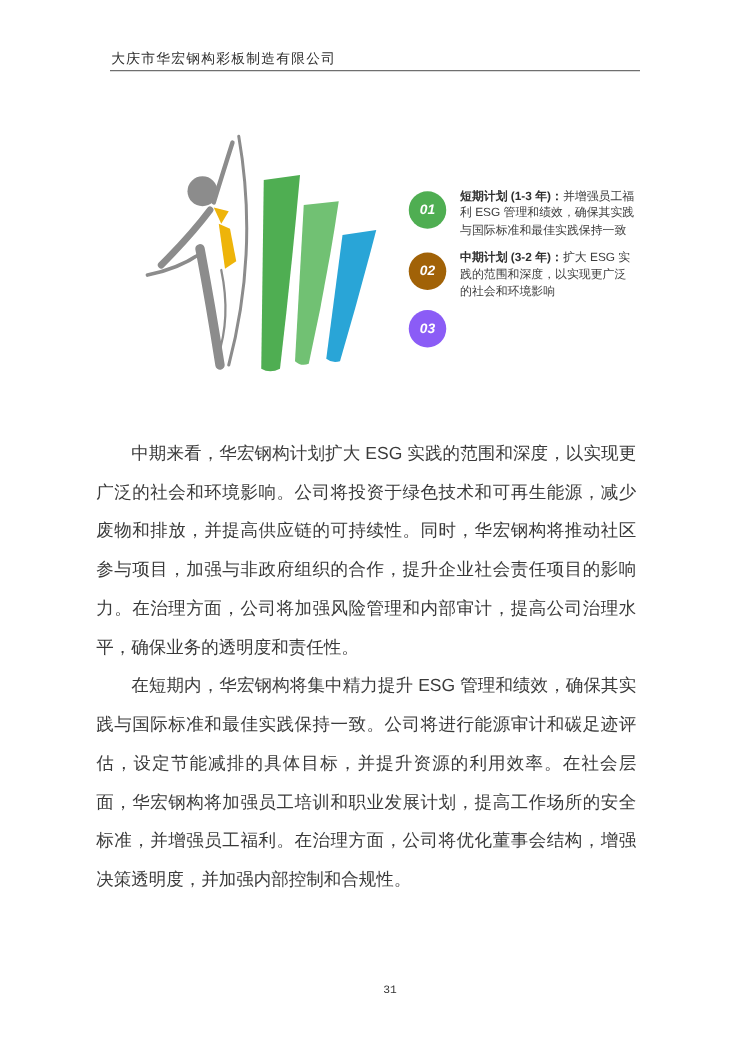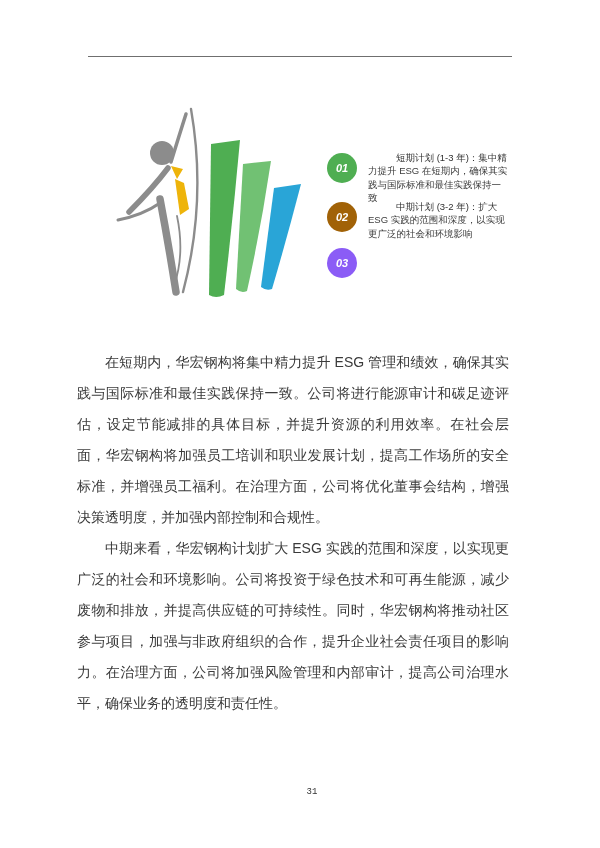--- a/index.html
+++ b/index.html
@@ -11,34 +11,35 @@
   .header-rule{position:absolute;left:88px;top:56px;width:424px;height:0;border-top:1.5px solid #6f6f6f;}
 
   .graphic{position:absolute;left:115px;top:106px;width:190px;height:208px;}
 
   .item-row{position:absolute;left:327px;width:182px;display:flex;gap:11px;align-items:flex-start;}
   .row-1{top:151px}.row-2{top:200px}.row-3{top:246px}
   .num-circle{width:30px;height:30px;border-radius:50%;flex:none;margin-top:2px;
     color:#fff;font-size:11px;font-weight:bold;display:flex;align-items:center;justify-content:center;font-style:italic;}
   .c1{background:#4fae52}.c2{background:#a16207}.c3{background:#8b5cf6}
   .item-text{font-size:9.5px;line-height:13.4px;color:#3c3c3c;width:140px;}
-  .item-text .lbl{font-weight:normal;color:#303030;margin-left:28px;}
+  .item-text .lbl{font-weight:bold;color:#303030;}
 
   .body-text{position:absolute;left:77px;top:347px;width:432px;
     font-size:14px;line-height:31px;color:#3a3a3a;text-align:justify;}
   .body-text p{margin:0;text-indent:2em;}
 
   .page-number{position:absolute;left:12px;top:787px;width:600px;text-align:center;
     font-family:Liberation Mono, monospace;font-size:9px;color:#333;}
 </style>
 </head>
 <body>
 
 <div class="page">
 
+  <div class="header-text">大庆市华宏钢构彩板制造有限公司</div>
   <div class="header-rule"></div>
 
   <svg class="graphic" viewBox="0 0 190 208">
 
     <g>
       <path d="M96,38 L125,34 Q118,112 109,189 Q101,193 94,189 Z" fill="#4fae52"></path>
       <path d="M128,58 L156,55 Q146,122 132,185 Q126,187.5 121,183 Z" fill="#71c173"></path>
       <path d="M159,82 L186,78 Q172,132 157,183 Q151,185 146,181 Z" fill="#29a5d7"></path>
     </g>
 
@@ -53,32 +54,32 @@
     </g>
 
     <g fill="#eeb40a">
       <polygon points="56,60 68,63 62,73"></polygon>
       <polygon points="60,73 69,77 74,103 65,109"></polygon>
     </g>
   </svg>
 
   <div class="item-row row-1">
     <div class="num-circle c1">01</div>
-    <div class="item-text"><span class="lbl">短期计划 (1-3 年)：</span><span>集中精力提升 ESG 在短期内，确保其实践与国际标准和最佳实践保持一致</span></div>
+    <div class="item-text"><span class="lbl">短期计划 (1-3 年)：</span><span>并增强员工福利 ESG 管理和绩效，确保其实践与国际标准和最佳实践保持一致</span></div>
   </div>
 
   <div class="item-row row-2">
     <div class="num-circle c2">02</div>
     <div class="item-text"><span class="lbl">中期计划 (3-2 年)：</span><span>扩大 ESG 实践的范围和深度，以实现更广泛的社会和环境影响</span></div>
   </div>
 
   <div class="item-row row-3">
     <div class="num-circle c3">03</div>
   </div>
 
   <div class="body-text">
+    <p>中期来看，华宏钢构计划扩大 ESG 实践的范围和深度，以实现更广泛的社会和环境影响。公司将投资于绿色技术和可再生能源，减少废物和排放，并提高供应链的可持续性。同时，华宏钢构将推动社区参与项目，加强与非政府组织的合作，提升企业社会责任项目的影响力。在治理方面，公司将加强风险管理和内部审计，提高公司治理水平，确保业务的透明度和责任性。</p>
     <p>在短期内，华宏钢构将集中精力提升 ESG 管理和绩效，确保其实践与国际标准和最佳实践保持一致。公司将进行能源审计和碳足迹评估，设定节能减排的具体目标，并提升资源的利用效率。在社会层面，华宏钢构将加强员工培训和职业发展计划，提高工作场所的安全标准，并增强员工福利。在治理方面，公司将优化董事会结构，增强决策透明度，并加强内部控制和合规性。</p>
-    <p>中期来看，华宏钢构计划扩大 ESG 实践的范围和深度，以实现更广泛的社会和环境影响。公司将投资于绿色技术和可再生能源，减少废物和排放，并提高供应链的可持续性。同时，华宏钢构将推动社区参与项目，加强与非政府组织的合作，提升企业社会责任项目的影响力。在治理方面，公司将加强风险管理和内部审计，提高公司治理水平，确保业务的透明度和责任性。</p>
   </div>
 
   <div class="page-number">31</div>
 
 </div>
 
 </body></html>

